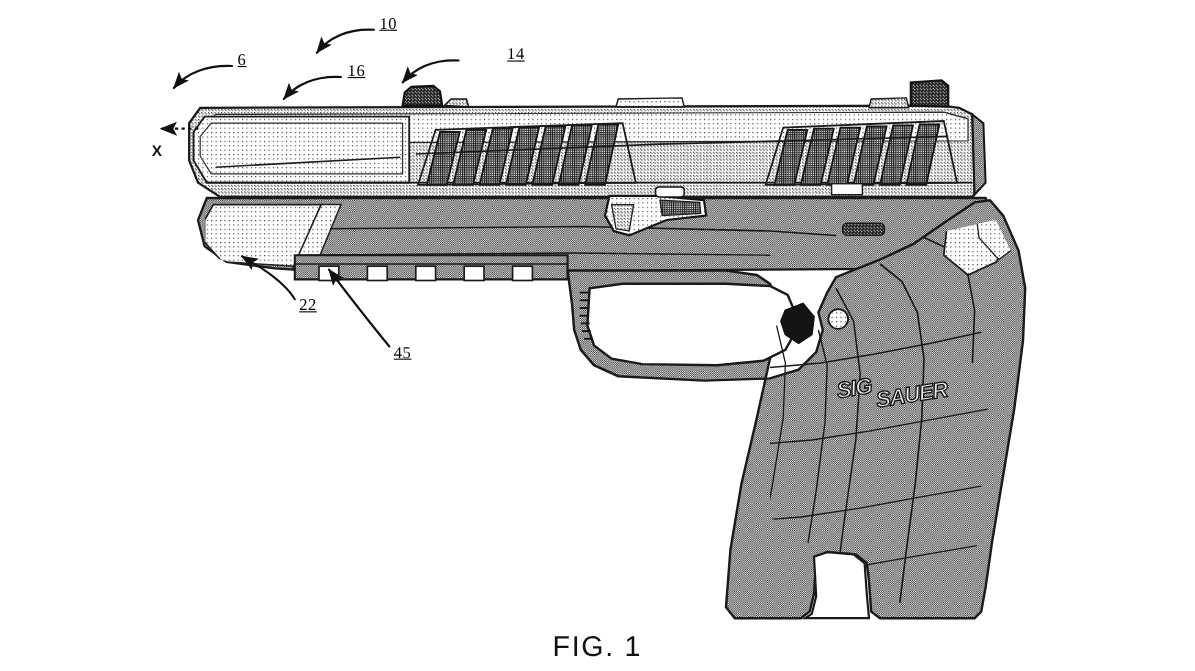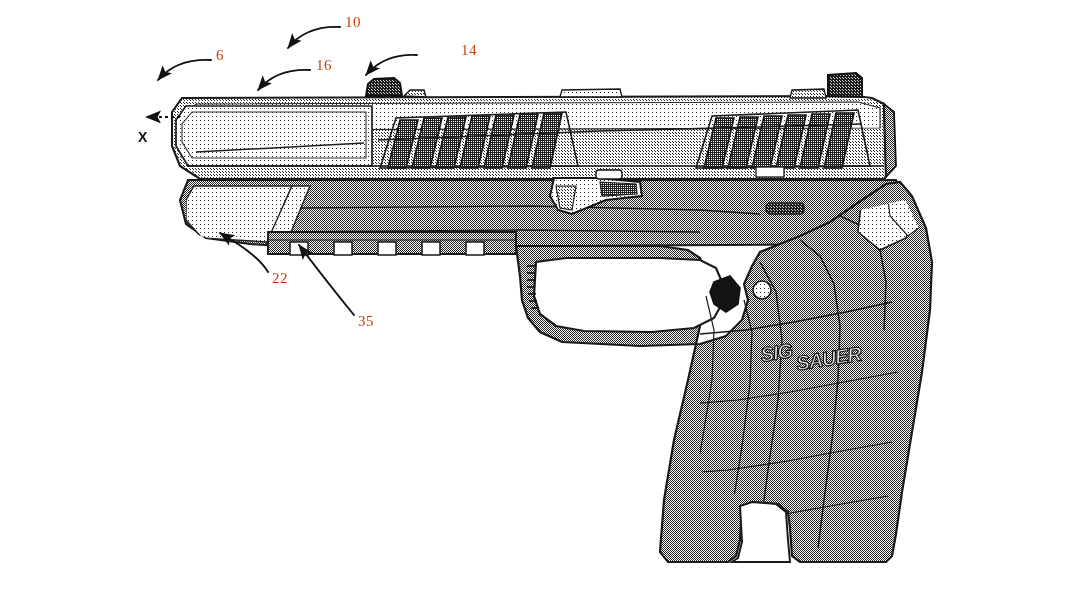--- a/index.html
+++ b/index.html
@@ -23,24 +23,25 @@
     left: 0;
     top: 0;
     width: 1086px;
     height: 610px;
     display: block;
   }
   .ref-num {
     position: absolute;
     font-family: "Liberation Serif", "DejaVu Serif", serif;
     font-size: 15px;
-    color: #c2410c;
+    color: #000000;
     letter-spacing: 0.5px;
     white-space: nowrap;
     user-select: none;
+    text-decoration: underline;
   }
   .axis-label {
     position: absolute;
     font-family: "Liberation Sans", "DejaVu Sans", sans-serif;
     font-size: 14px;
     font-weight: bold;
     color: #111111;
     white-space: nowrap;
     user-select: none;
   }
@@ -312,18 +313,19 @@
     <g>
       <line x1="180" y1="117" x2="146" y2="117" stroke="#111111" stroke-width="2" stroke-dasharray="3,3" marker-end="url(#arrowhead-dash)"></line>
     </g>
   </svg>
 
   <div class="ref-num" style="left:345px; top:14px;">10</div>
   <div class="ref-num" style="left:316px; top:57px;">16</div>
   <div class="ref-num" style="left:422px; top:42px;margin-left:39px;">14</div>
   <div class="ref-num" style="left:216px; top:47px;">6</div>
   <div class="ref-num" style="left:272px; top:270px;">22</div>
-  <div class="ref-num" style="left:358px; top:313px;">35</div>
+  <div class="ref-num" style="left:358px; top:313px;">45</div>
 
   <div class="axis-label" style="left:138px; top:129px;">X</div>
 
+  <div id="fig-caption" style="top:572px;">FIG. 1</div>
 
 </div>
 
 </body></html>

